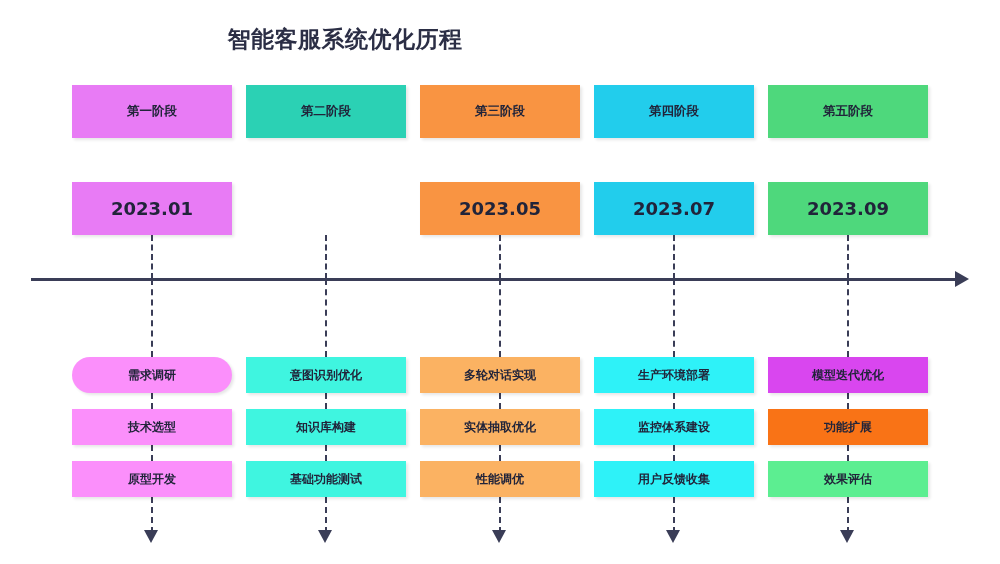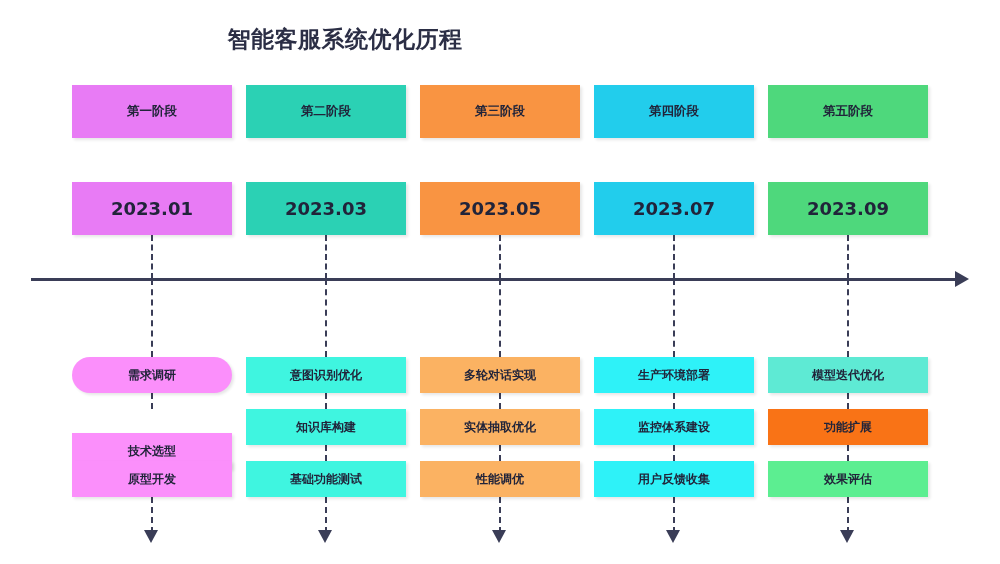--- a/index.html
+++ b/index.html
@@ -133,27 +133,26 @@
   <div id="columns-host">
       <div class="column" style="left: 72px;">
         <div class="box phase-box" style="background: rgb(232, 123, 245);">第一阶段</div>
         <div class="box date-box" style="background: rgb(232, 123, 245);">2023.01</div>
         <div class="vline v-date-axis"></div>
         <div class="vline v-axis-task"></div>
         <div class="vline v-t0-t1"></div>
         <div class="vline v-t1-t2"></div>
         <div class="vline v-tail"></div>
         <div class="box task-box t0" style="background: rgb(251, 143, 251); border-radius: 18px;">需求调研</div>
-        <div class="box task-box t1" style="background: rgb(251, 143, 251); margin-top: 24px;">技术选型</div>
+        <div class="box task-box t1" style="background: rgb(251, 143, 251);">技术选型</div>
         <div class="box task-box t2" style="background: rgb(251, 143, 251);">原型开发</div>
         <div class="down-arrow"></div>
       </div>
       <div class="column" style="left: 246px;">
         <div class="box phase-box" style="background: rgb(43, 209, 180);">第二阶段</div>
-        <div class="box date-box" style="background: rgb(43, 209, 180);">2023.03</div>
         <div class="vline v-date-axis"></div>
         <div class="vline v-axis-task"></div>
         <div class="vline v-t0-t1"></div>
         <div class="vline v-t1-t2"></div>
         <div class="vline v-tail"></div>
         <div class="box task-box t0" style="background: rgb(63, 245, 224);">意图识别优化</div>
         <div class="box task-box t1" style="background: rgb(63, 245, 224);">知识库构建</div>
         <div class="box task-box t2" style="background: rgb(63, 245, 224);">基础功能测试</div>
         <div class="down-arrow"></div>
       </div>
@@ -184,20 +183,20 @@
         <div class="down-arrow"></div>
       </div>
       <div class="column" style="left: 768px;">
         <div class="box phase-box" style="background: rgb(78, 216, 124);">第五阶段</div>
         <div class="box date-box" style="background: rgb(78, 216, 124);">2023.09</div>
         <div class="vline v-date-axis"></div>
         <div class="vline v-axis-task"></div>
         <div class="vline v-t0-t1"></div>
         <div class="vline v-t1-t2"></div>
         <div class="vline v-tail"></div>
-        <div class="box task-box t0" style="background: #5eead4;">模型迭代优化</div>
+        <div class="box task-box t0" style="background: #d946ef;">模型迭代优化</div>
         <div class="box task-box t1" style="background: #f97316;">功能扩展</div>
         <div class="box task-box t2" style="background: rgb(92, 238, 145);">效果评估</div>
         <div class="down-arrow"></div>
       </div>
     </div>
 
 </div>
 
 </body></html>

